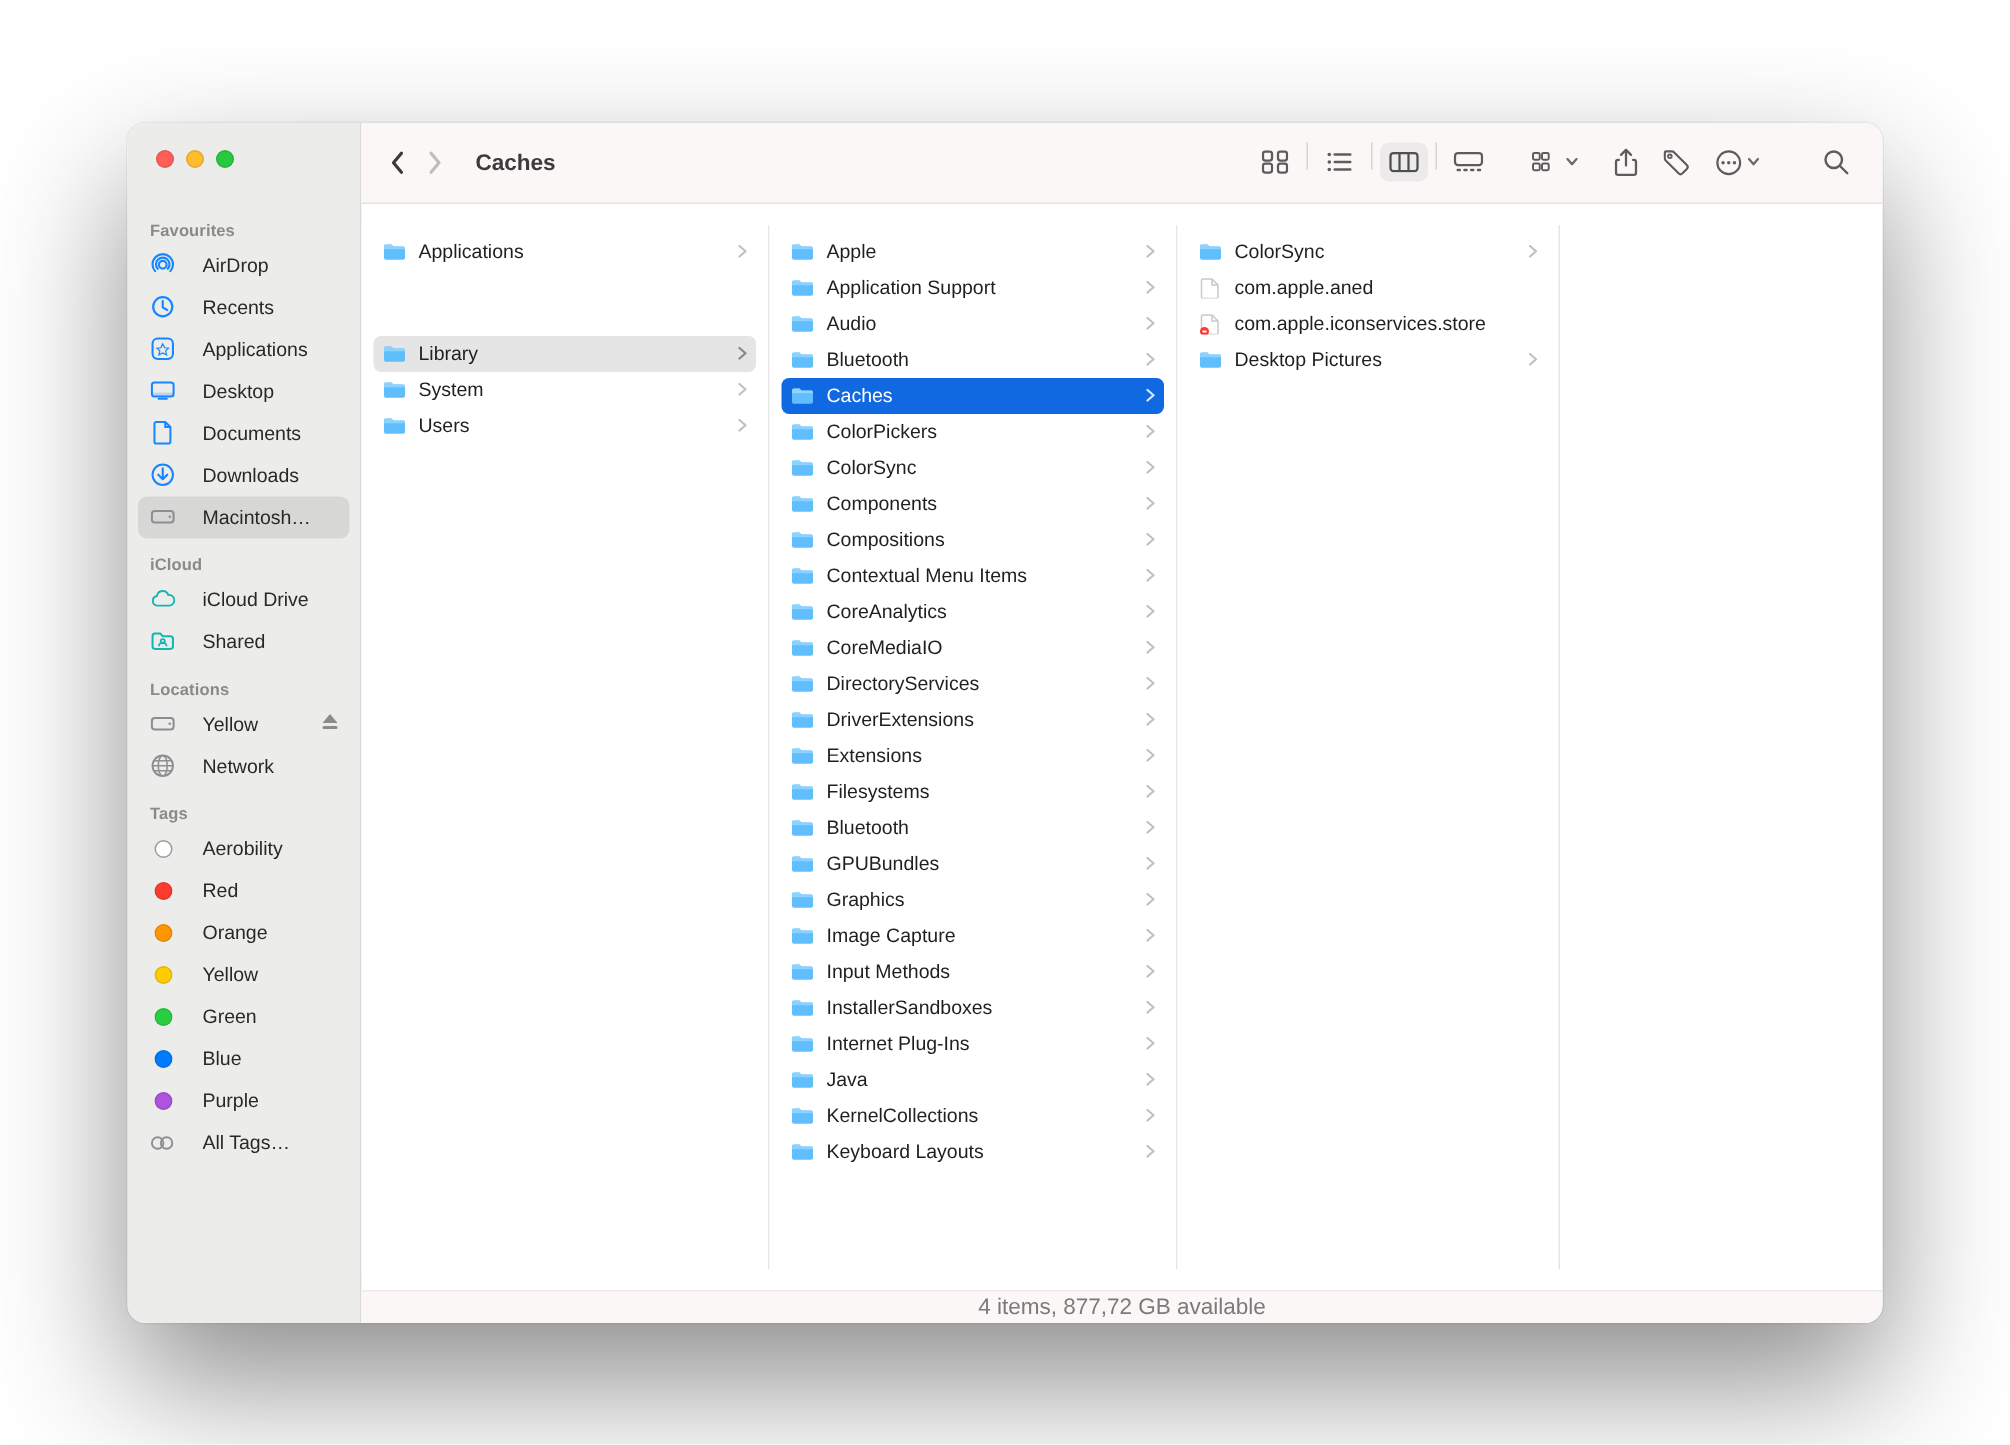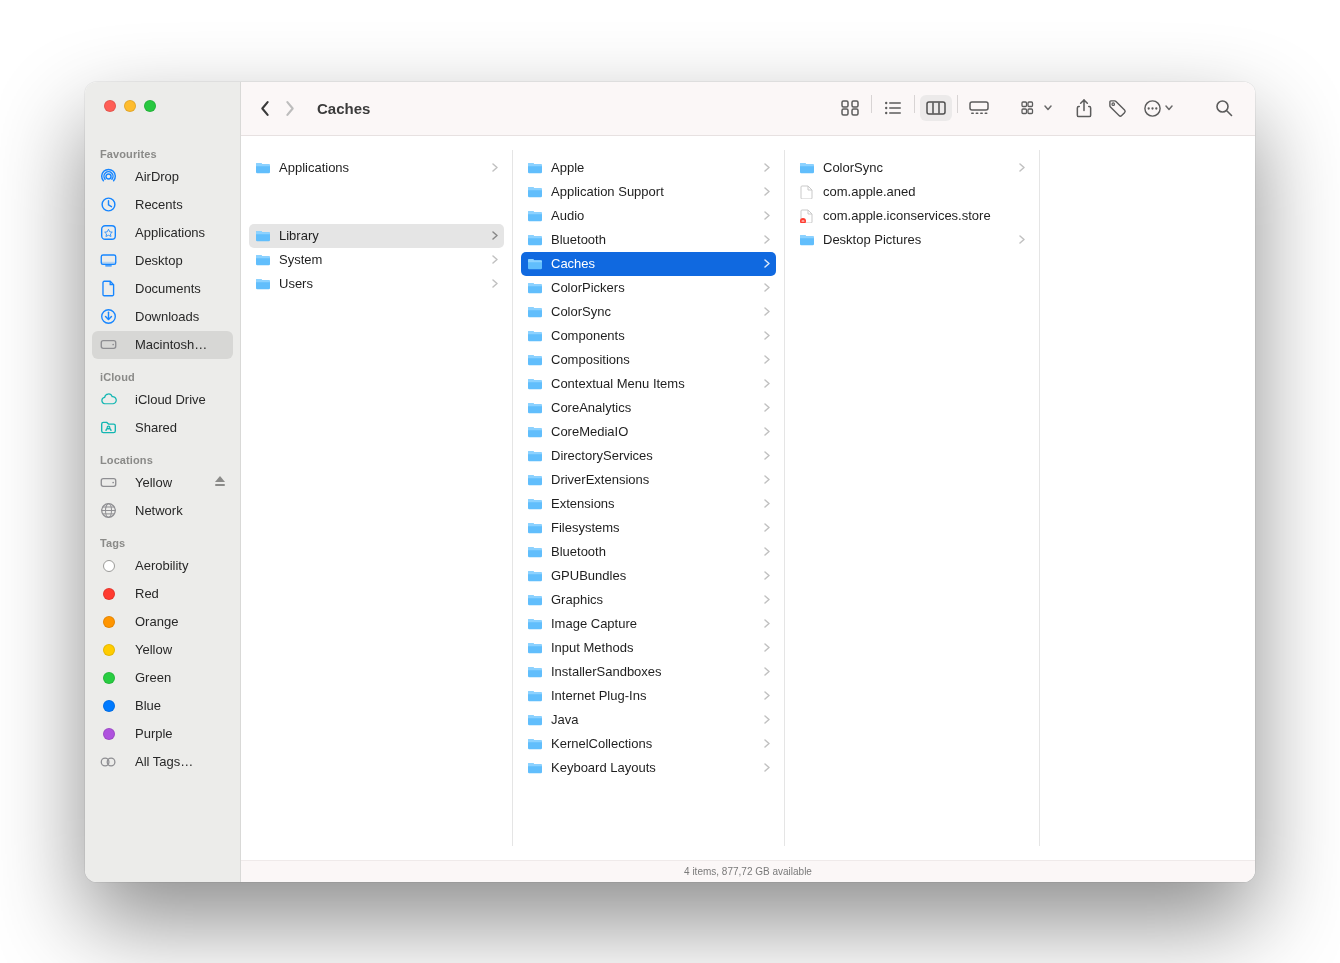--- a/index.html
+++ b/index.html
@@ -148,21 +148,21 @@
   .row.no-chev .chev{ visibility:hidden; }
   .row .label { flex:1; overflow:hidden; text-overflow:ellipsis; }
   .row .fi { width:16px; height:13px; flex:none; display:flex; align-items:center; }
 
   
   .status-bar {
     height:22px; flex:none;
     border-top:1px solid #efeaea;
     background:#fbf7f7;
     display:flex; align-items:center; justify-content:center;
-    font-size:10px; color:#7a7a7a;
+    font-size:15px; color:#7a7a7a;
   }
 
   
   .col-scroll::-webkit-scrollbar { width:14px; }
   .col-scroll::-webkit-scrollbar-thumb { background:transparent; }
 
   
   svg { stroke:none; }
 </style>
 </head>

